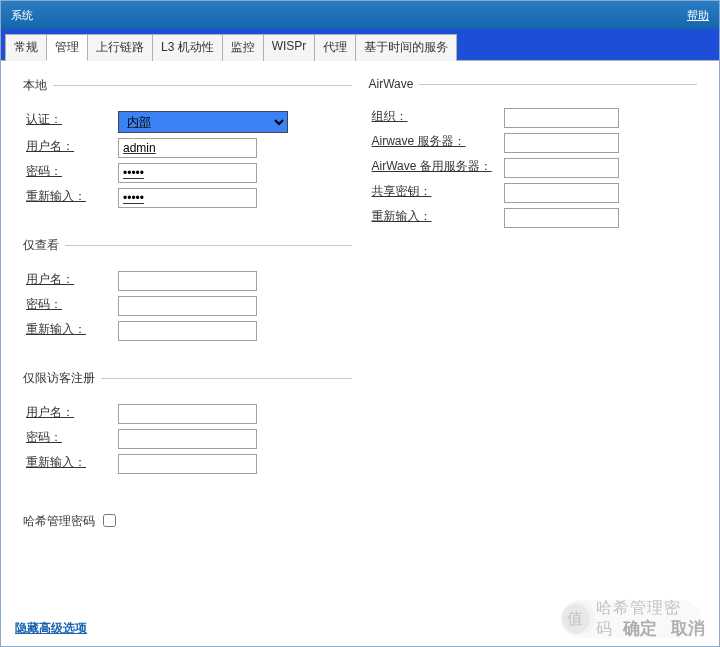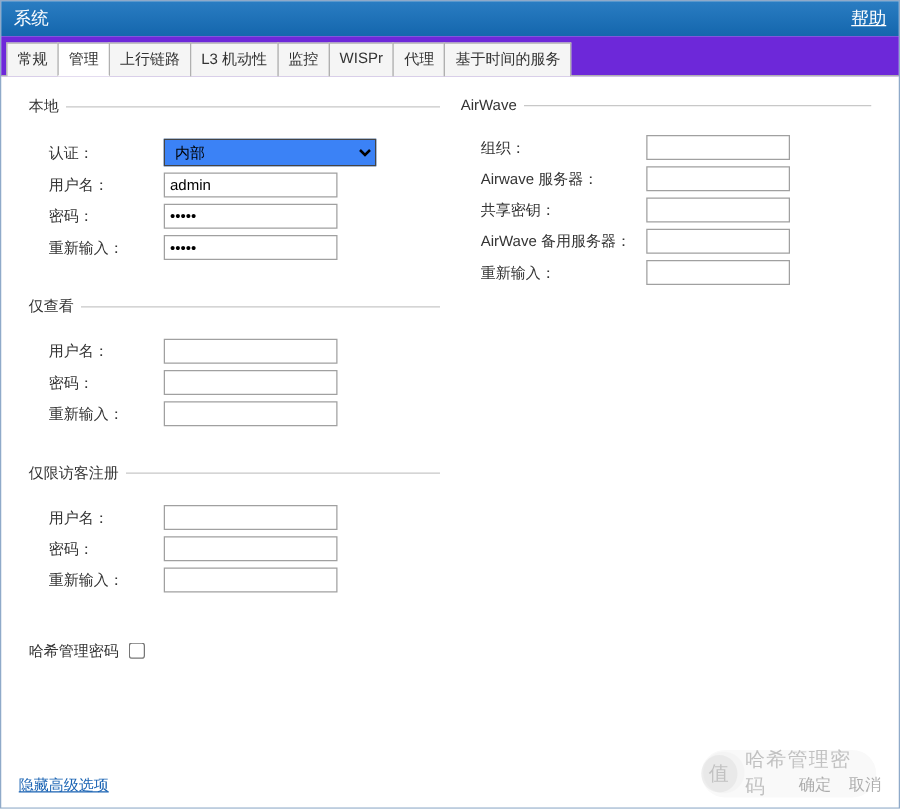--- a/index.html
+++ b/index.html
@@ -6,27 +6,27 @@
   body { margin: 0; background: #f2f2f2; font-size: 12px; color: #333; }
   .window { width: 720px; height: 647px; background: #fff; border: 1px solid #8faac9; position: relative; }
   .titlebar {
     height: 28px;
     background: linear-gradient(#2a7dc2, #1466ad);
     color: #fff;
     padding: 0 10px;
     display: flex;
     align-items: center;
     justify-content: space-between;
-    font-size: 14px;
+    font-size: 11px;
   }
   .titlebar a { color: #fff; text-decoration: underline; cursor: pointer; font-family: Liberation Serif, serif; }
   .tabs {
     display: flex;
     border-bottom: 1px solid #b0b0b0;
-    background: #6d28d9;
+    background: #1d4ed8;
     padding: 4px 4px 0 4px;
     gap: 0;
   }
   .tab {
     padding: 4px 8px;
     border: 1px solid #b0b0b0;
     border-bottom: none;
     background: #f5f5f5;
     margin-right: -1px;
     cursor: pointer;
@@ -53,22 +53,22 @@
     padding: 12px 0 14px 0;
     margin: 0 0 10px 0;
   }
   legend {
     padding: 0 6px 0 0;
     color: #333;
     font-size: 12px;
   }
   .row {
     display: flex;
-    align-items: center;
-    margin: 5px 16px;
+    margin: 5px 3px;
+    text-decoration: underline;
   }
   .row label {
     width: 92px;
     color: #333;
     white-space: nowrap;
   }
   .col-right .row label { width: 132px; }
   .row input[type=text], .row input[type=password] {
     width: 139px;
     height: 20px;
@@ -89,28 +89,29 @@
   }
   .hash-row { margin-top: 18px; display:flex; align-items:flex-end; gap:4px; }
   .footer {
     position: absolute;
     bottom: 0; left: 0; right: 0;
     height: 36px;
     display: flex;
     align-items: center;
     justify-content: space-between;
     padding: 0 14px;
+    font-weight: bold;
   }
   .footer a { color: #1a63b3; text-decoration: underline; cursor: pointer; }
   .footer .buttons { display: flex; gap: 14px; }
   .footer .btn {
     color: #222;
     cursor: pointer;
     opacity: 0.35;
-    font-size: 13px;
+    font-size: 17px;
   }
   .watermark {
     position: absolute;
     right: 18px; bottom: 8px;
     width: 140px; height: 38px;
     border-radius: 20px;
     background: radial-gradient(circle at 18px 18px, rgba(0,0,0,0.10) 16px, rgba(0,0,0,0.06) 17px);
     opacity: 0.45;
     pointer-events: none;
     display:flex; align-items:center; justify-content:flex-end;
@@ -215,25 +216,25 @@
         <legend>AirWave</legend>
         <div class="row">
           <label>组织：</label>
           <input type="text" value="" style="">
         </div>
         <div class="row">
           <label>Airwave 服务器：</label>
           <input type="text" value="" style="">
         </div>
         <div class="row">
+          <label>AirWave 备用服务器：</label>
+          <input type="text" value="" style="">
+        </div>
+        <div class="row">
           <label>共享密钥：</label>
-          <input type="text" value="" style="">
-        </div>
-        <div class="row">
-          <label>AirWave 备用服务器：</label>
           <input type="text" value="" style="">
         </div>
         <div class="row">
           <label>重新输入：</label>
           <input type="text" value="" style="">
         </div>
       </fieldset>
     </div>
 
   </div>

